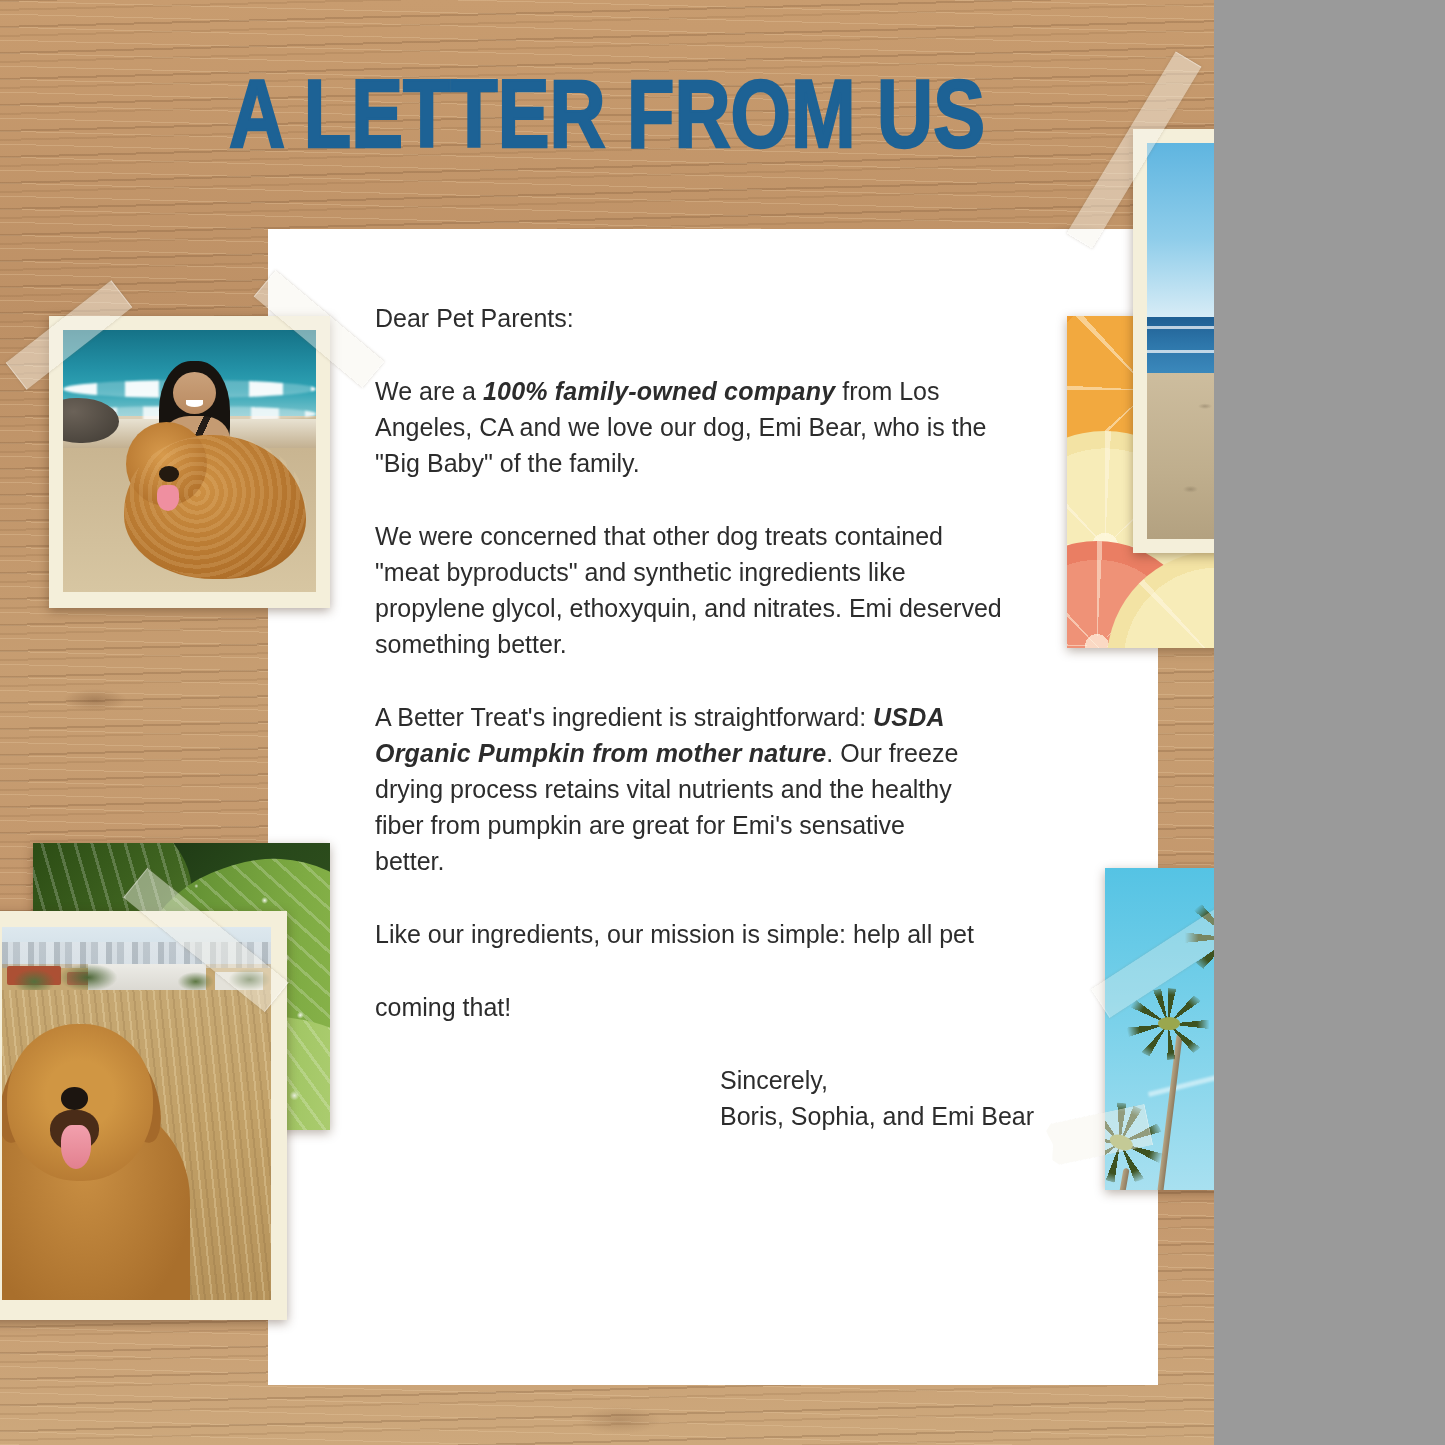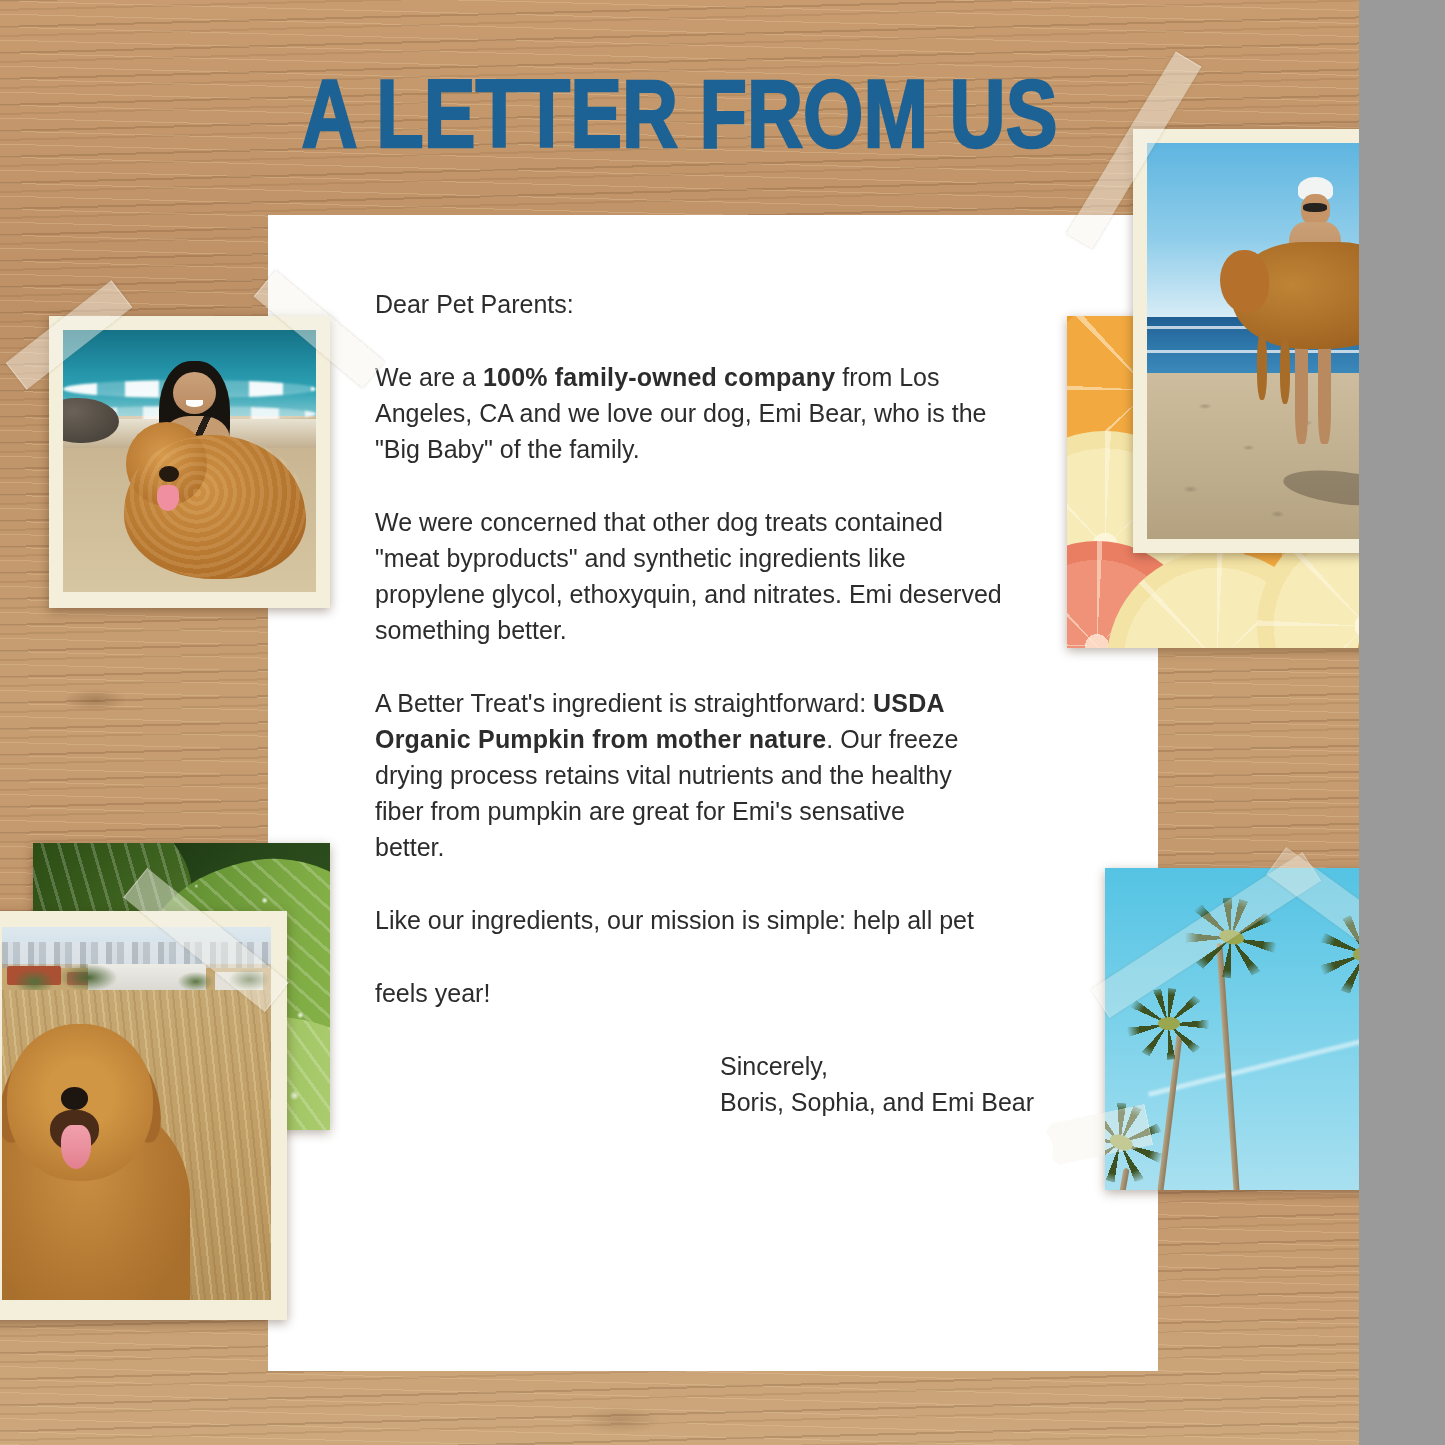--- a/index.html
+++ b/index.html
@@ -1,38 +1,38 @@
 <!DOCTYPE html>
 <html><head>
 <meta charset="utf-8">
 <style>
   html,body{margin:0;padding:0;background:#9a9a9a;}
   .canvas{
-    position:relative;width:1359px;height:1445px;overflow:hidden;
+    position:relative;width:1214px;height:1445px;overflow:hidden;
     font-family:"Liberation Sans",sans-serif;
     background-color:#c09367;
     background-image:
       radial-gradient(ellipse 70px 30px at 1075px 245px, rgba(70,42,20,.45), rgba(70,42,20,0) 70%),
       radial-gradient(ellipse 46px 16px at 95px 700px, rgba(90,55,30,.28), rgba(90,55,30,0) 70%),
       radial-gradient(ellipse 60px 20px at 620px 1420px, rgba(90,55,30,.2), rgba(90,55,30,0) 70%),
       repeating-linear-gradient(178.5deg, rgba(105,70,40,.22) 0 2px, rgba(0,0,0,0) 2px 9px, rgba(130,92,55,.16) 9px 11px, rgba(0,0,0,0) 11px 26px),
       repeating-linear-gradient(1.5deg, rgba(235,205,165,.30) 0 1px, rgba(0,0,0,0) 1px 13px),
       linear-gradient(180deg,#c89c6f 0%, #bd9065 22%, #c79e72 48%, #c09167 75%, #cda87c 100%);
   }
   .page-title{
     position:absolute;left:0;right:0;top:58px;z-index:1;text-align:center;
     font-size:97px;font-weight:bold;color:#1d6295;letter-spacing:0px;
     transform:scaleX(.8);-webkit-text-stroke:2.5px #1d6295;white-space:nowrap;
   }
-  .paper{position:absolute;left:268px;top:215px;width:890px;height:1156px;background:#ffffff;z-index:2;}
+  .paper{position:absolute;left:268px;top:229px;width:890px;height:1156px;background:#ffffff;z-index:2;}
   .letter-body{position:absolute;left:0;top:0;right:0;bottom:0;padding:71px 78px 0 107px;
     font-size:25px;line-height:36px;color:#2c2c2c;}
   .letter-body p{margin:0 0 37px 0;}
   .letter-body .ln{display:block;white-space:nowrap;}
-  .letter-body strong{letter-spacing:.2px;margin-top:20px;}
+  .letter-body strong{font-style:italic;letter-spacing:.2px;margin-top:20px;}
   .letter-body p.signoff{margin-left:345px;}
 
   .photo{position:absolute;overflow:hidden;}
   .shadowed{box-shadow:0 3px 10px rgba(60,35,15,.35);}
   .polaroid{position:absolute;background:#f4efda;box-shadow:0 3px 10px rgba(60,35,15,.38);z-index:5;}
   .photo-inner{position:absolute;overflow:hidden;}
   .band{position:absolute;left:0;right:0;}
   .blob{position:absolute;}
 
   
@@ -199,21 +199,21 @@
           <span class="ln"><span>A Better Treat's ingredient is straightforward: </span><strong>USDA</strong></span>
           <span class="ln"><strong>Organic Pumpkin from mother nature</strong><span>. Our freeze</span></span>
           <span class="ln"><span>drying process retains vital nutrients and the healthy</span></span>
           <span class="ln"><span>fiber from pumpkin are great for Emi's sensative</span></span>
           <span class="ln"><span>better.</span></span>
         </p>
         <p>
           <span class="ln"><span>Like our ingredients, our mission is simple: help all pet</span></span>
         </p>
         <p>
-          <span class="ln"><span>feels year!</span></span>
+          <span class="ln"><span>coming that!</span></span>
         </p>
         <p class="signoff">
           <span class="ln"><span>Sincerely,</span></span>
           <span class="ln"><span>Boris, Sophia, and Emi Bear</span></span>
         </p>
       </div>
   </div>
 
   <div class="photo citrus shadowed">
     <div class="sl orange" style="left:-47px;top:-56px;width:260px;height:260px;"></div>

